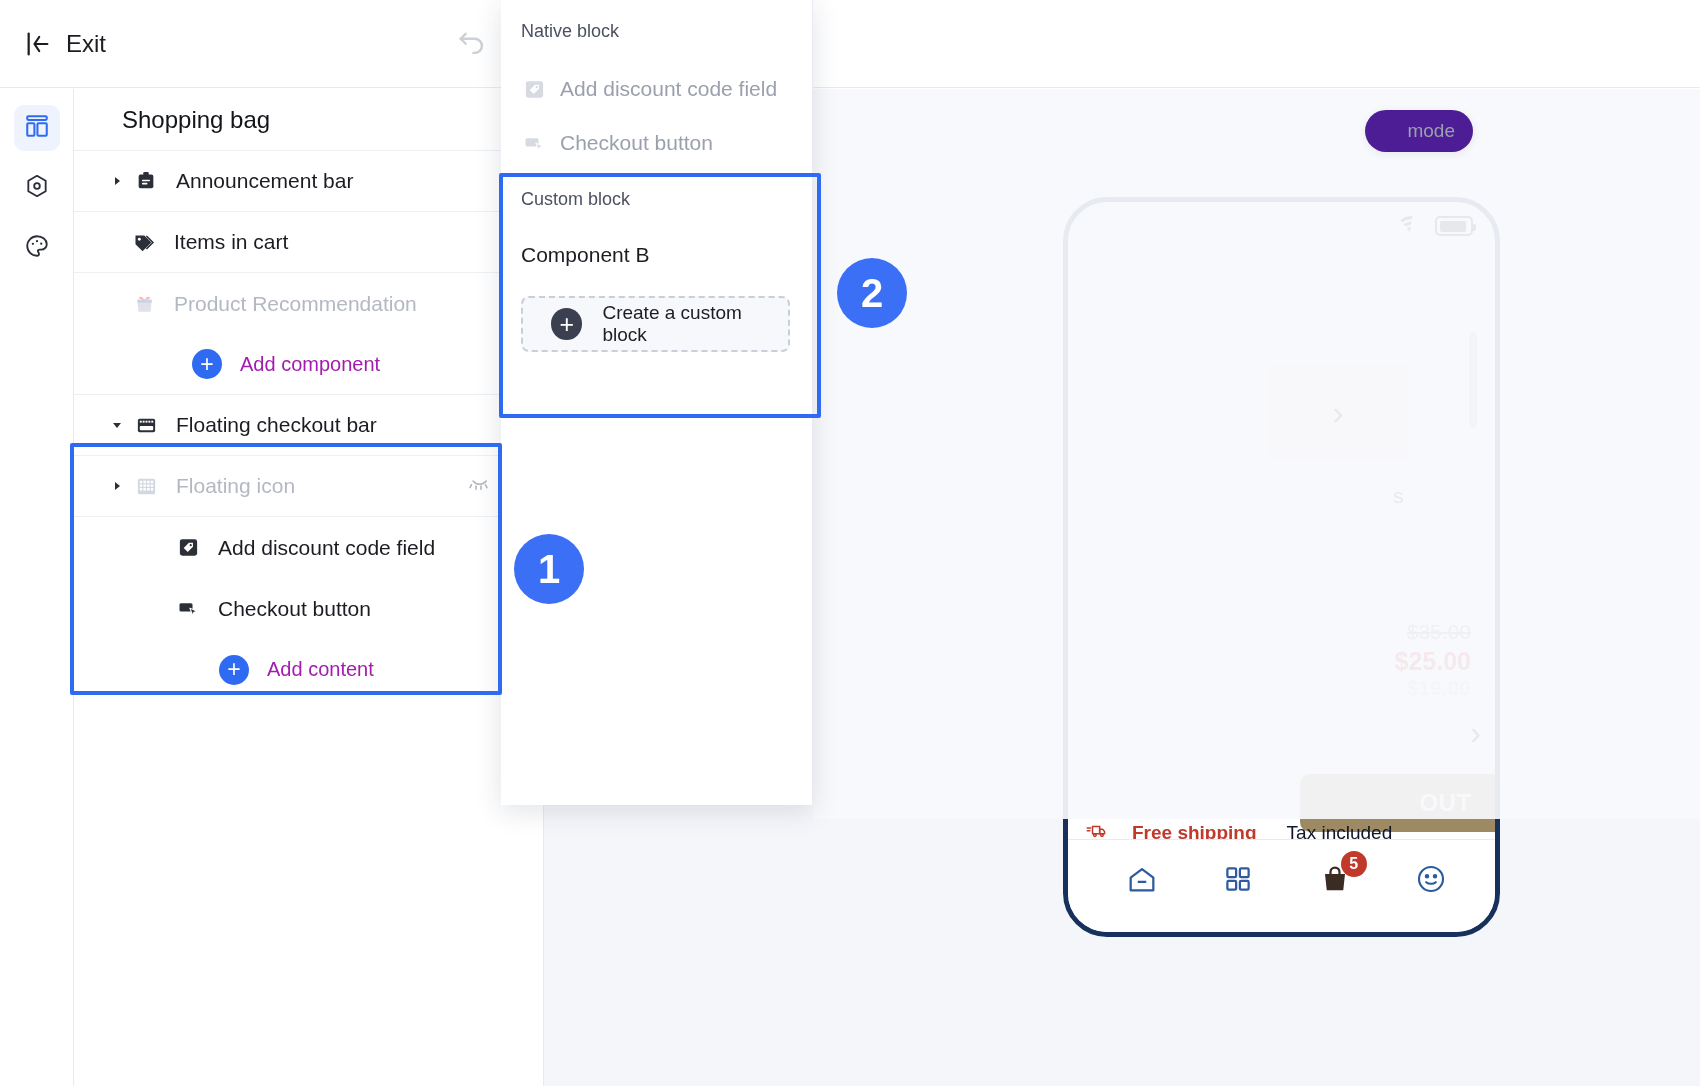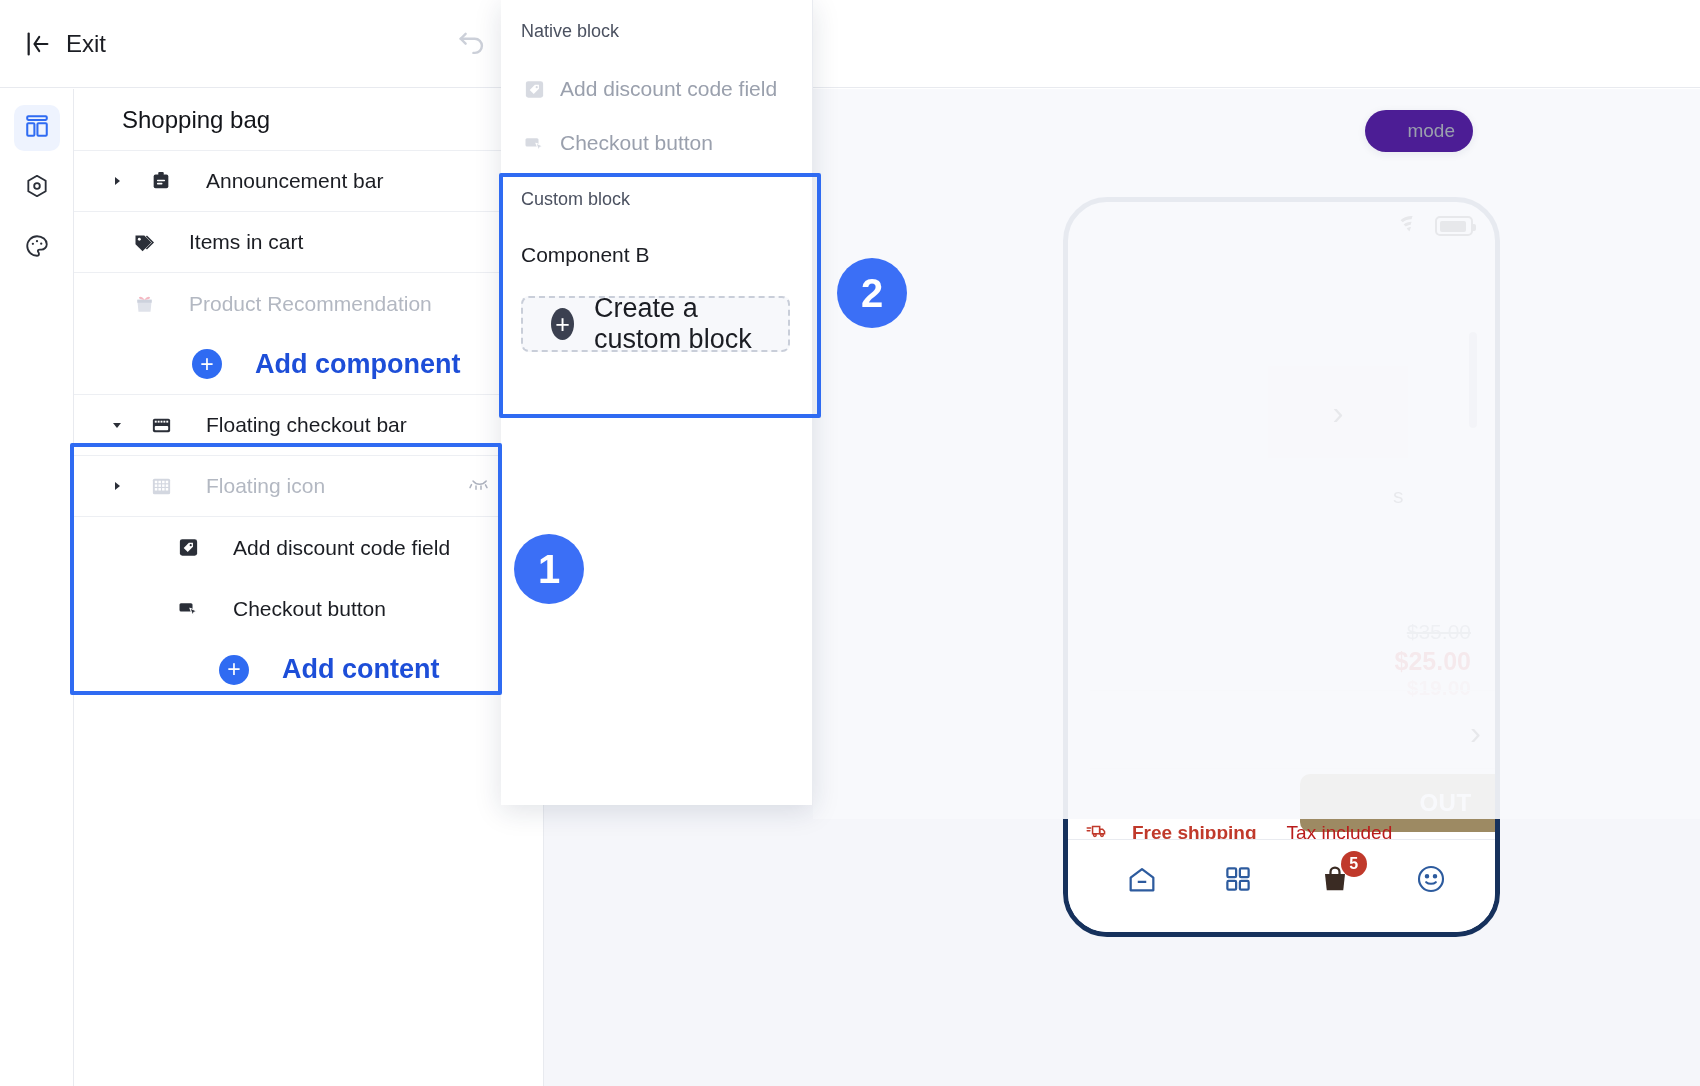--- a/index.html
+++ b/index.html
@@ -46,35 +46,35 @@
     background: #ffffff; border-right: 1px solid #e8eaef;
   }
   .tree-title {
     height: 62px; display: flex; align-items: center;
     padding-left: 48px; font-size: 24px; font-weight: normal; color: #13151a;
     border-bottom: 1px solid #edeff3;
   }
   .row {
     height: 61px; display: flex; align-items: center;
     border-bottom: 1px solid #edeff3; position: relative;
-    padding-left: 30px; gap: 17px;
+    padding-left: 30px; gap: 2px;
   }
   .row.noborder { border-bottom: none; }
   .caret { width: 26px; display: flex; align-items: center; justify-content: center; }
   .caret svg { display: block; }
   .row-icon { width: 28px; height: 28px; display: flex; align-items: center; justify-content: center; margin-right: 14px; }
   .row-label { font-size: 21px; color: #1b1d23; }
   .row.dim .row-label { color: #b3b8c2; }
   .eye { position: absolute; right: 48px; top: 50%; transform: translateY(-50%); }
   .plus-circle {
     width: 30px; height: 30px; border-radius: 50%; background: #2f6bf2;
     display: flex; align-items: center; justify-content: center;
     color: #fff; font-size: 23px; line-height: 1; font-weight: 400; margin-right: 16px;
   }
-  .link-label { font-size: 27px; color: #1d4ed8; font-weight: bold; }
+  .link-label { font-size: 20px; color: #a21caf; font-weight: normal; }
 
   
   .hl {
     position: absolute; border: 4px solid #2f6bf2; pointer-events: none;
     border-radius: 2px;
   }
   .hl-tree { left: 70px; top: 443px; width: 432px; height: 252px; }
   .hl-menu { left: 499px; top: 173px; width: 322px; height: 245px; }
 
   .step {
@@ -111,21 +111,21 @@
   .create-block {
     margin: 14px 22px 0 20px; height: 56px;
     border: 2px dashed #c9ced9; border-radius: 8px; background: #f7f8fb;
     display: flex; align-items: center; padding-left: 28px; gap: 20px;
   }
   .create-plus {
     width: 32px; height: 32px; border-radius: 50%; background: #3b4050;
     color: #fff; display: flex; align-items: center; justify-content: center;
     font-size: 25px; line-height: 1;
   }
-  .create-label { font-size: 27px; color: #1b1d23; }
+  .create-label { font-size: 19px; color: #1b1d23; }
 
   
   .canvas {
     position: absolute; left: 544px; top: 89px; width: 1156px; height: 997px;
     background: #f5f6fa;
   }
   .scrim {
     position: absolute; left: 813px; top: 0; width: 887px; height: 819px;
     background: rgba(248,249,252,0.93);
   }
@@ -191,21 +191,21 @@
     background: #9d8a63; border-radius: 10px; color: #ffffff;
     display: flex; align-items: center; justify-content: center;
     font-size: 24px; font-weight: bold; letter-spacing: .5px;
     padding-left: 56px;
   }
   .ship-row {
     position: absolute; left: 18px; top: 620px;
     display: flex; align-items: center; gap: 24px;
   }
   .ship-free { font-size: 19px; color: #c0392b; font-weight: bold; }
-  .ship-tax { font-size: 19px; color: #b91c1c; margin-left: 6px; }
+  .ship-tax { font-size: 19px; color: #0f172a; margin-left: 6px; }
   .tabbar {
     position: absolute; left: 0; bottom: 0; width: 437px; height: 93px;
     background: #ffffff; border-top: 1px solid #e9ebf0;
     display: flex; align-items: center; justify-content: space-around;
     padding: 0 26px 10px 26px;
   }
   .tab-item { position: relative; display: flex; align-items: center; justify-content: center; width: 56px; height: 56px; }
   .cart-badge {
     position: absolute; right: -4px; top: -2px;
     min-width: 26px; height: 26px; border-radius: 13px; background: #c0392b;

